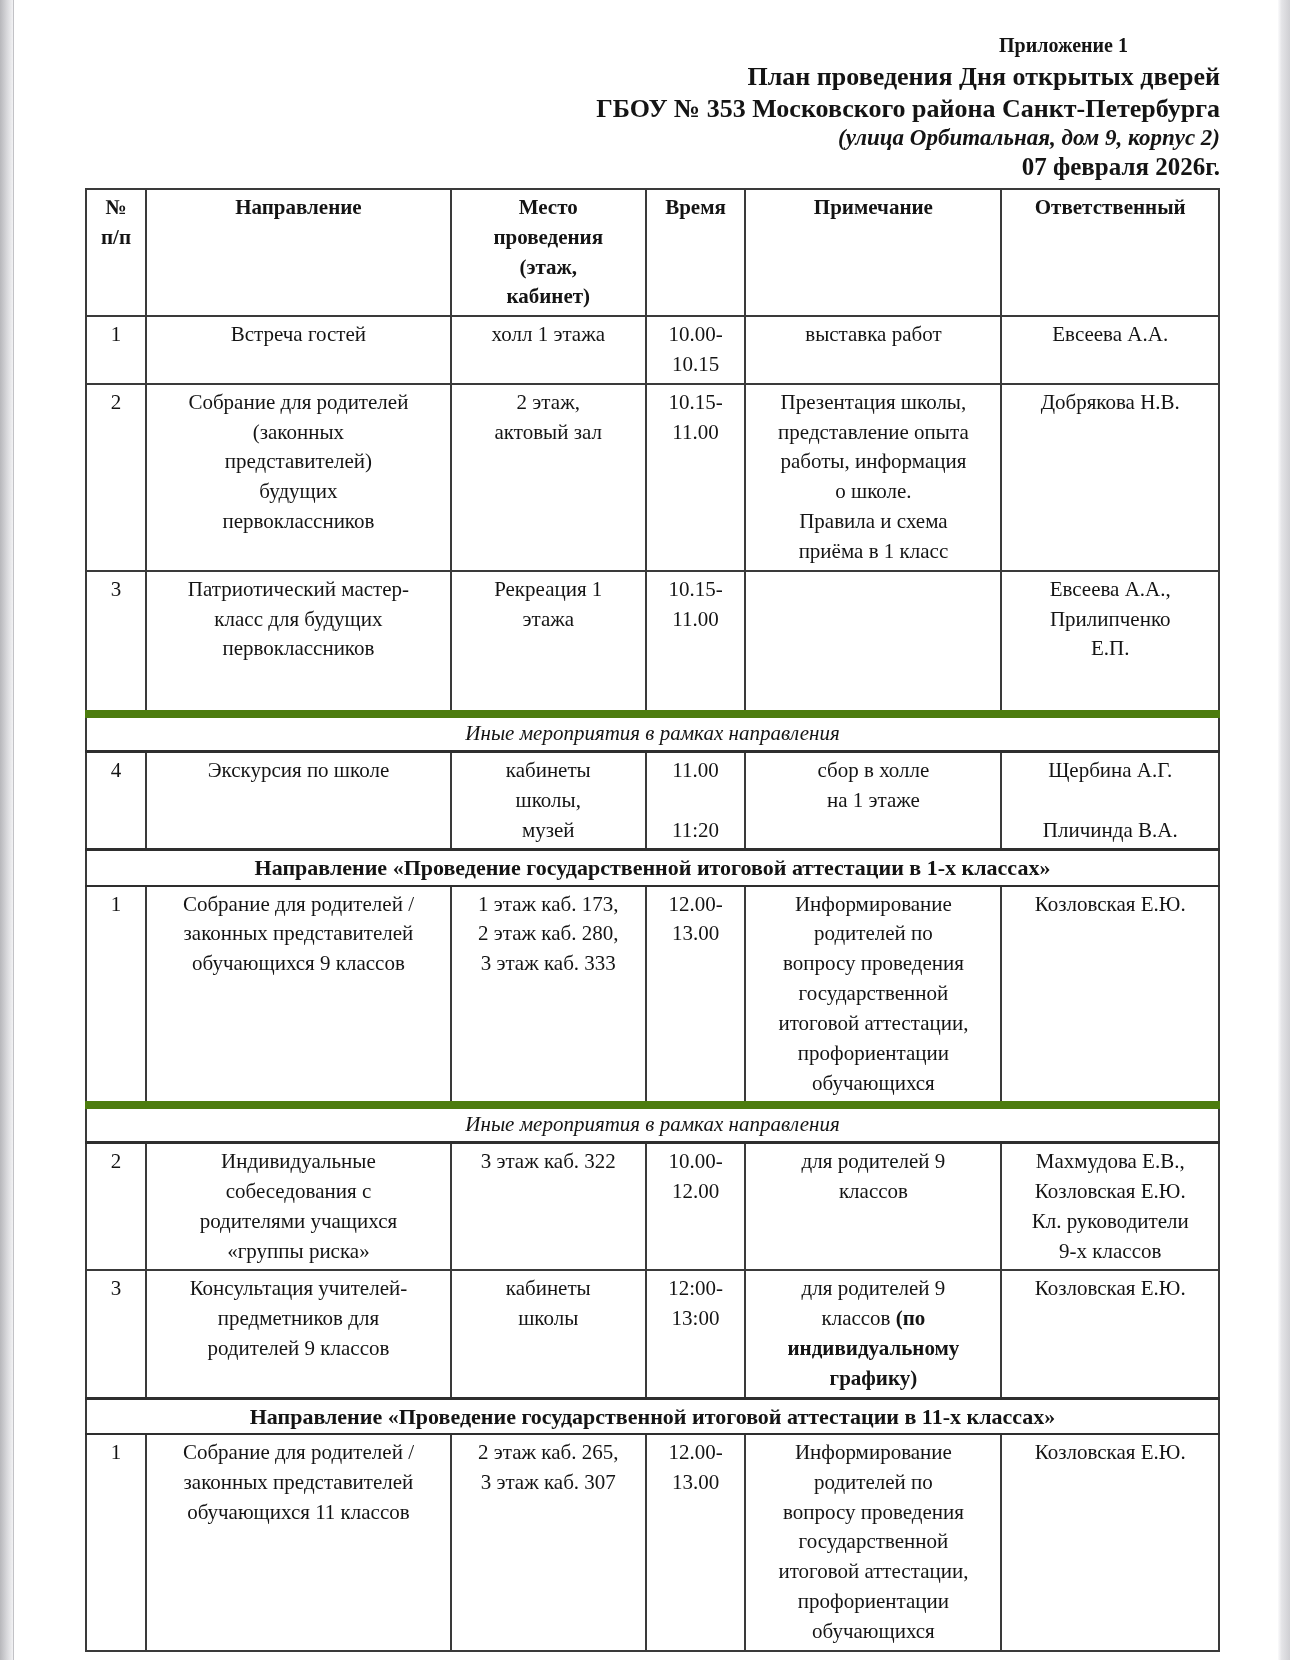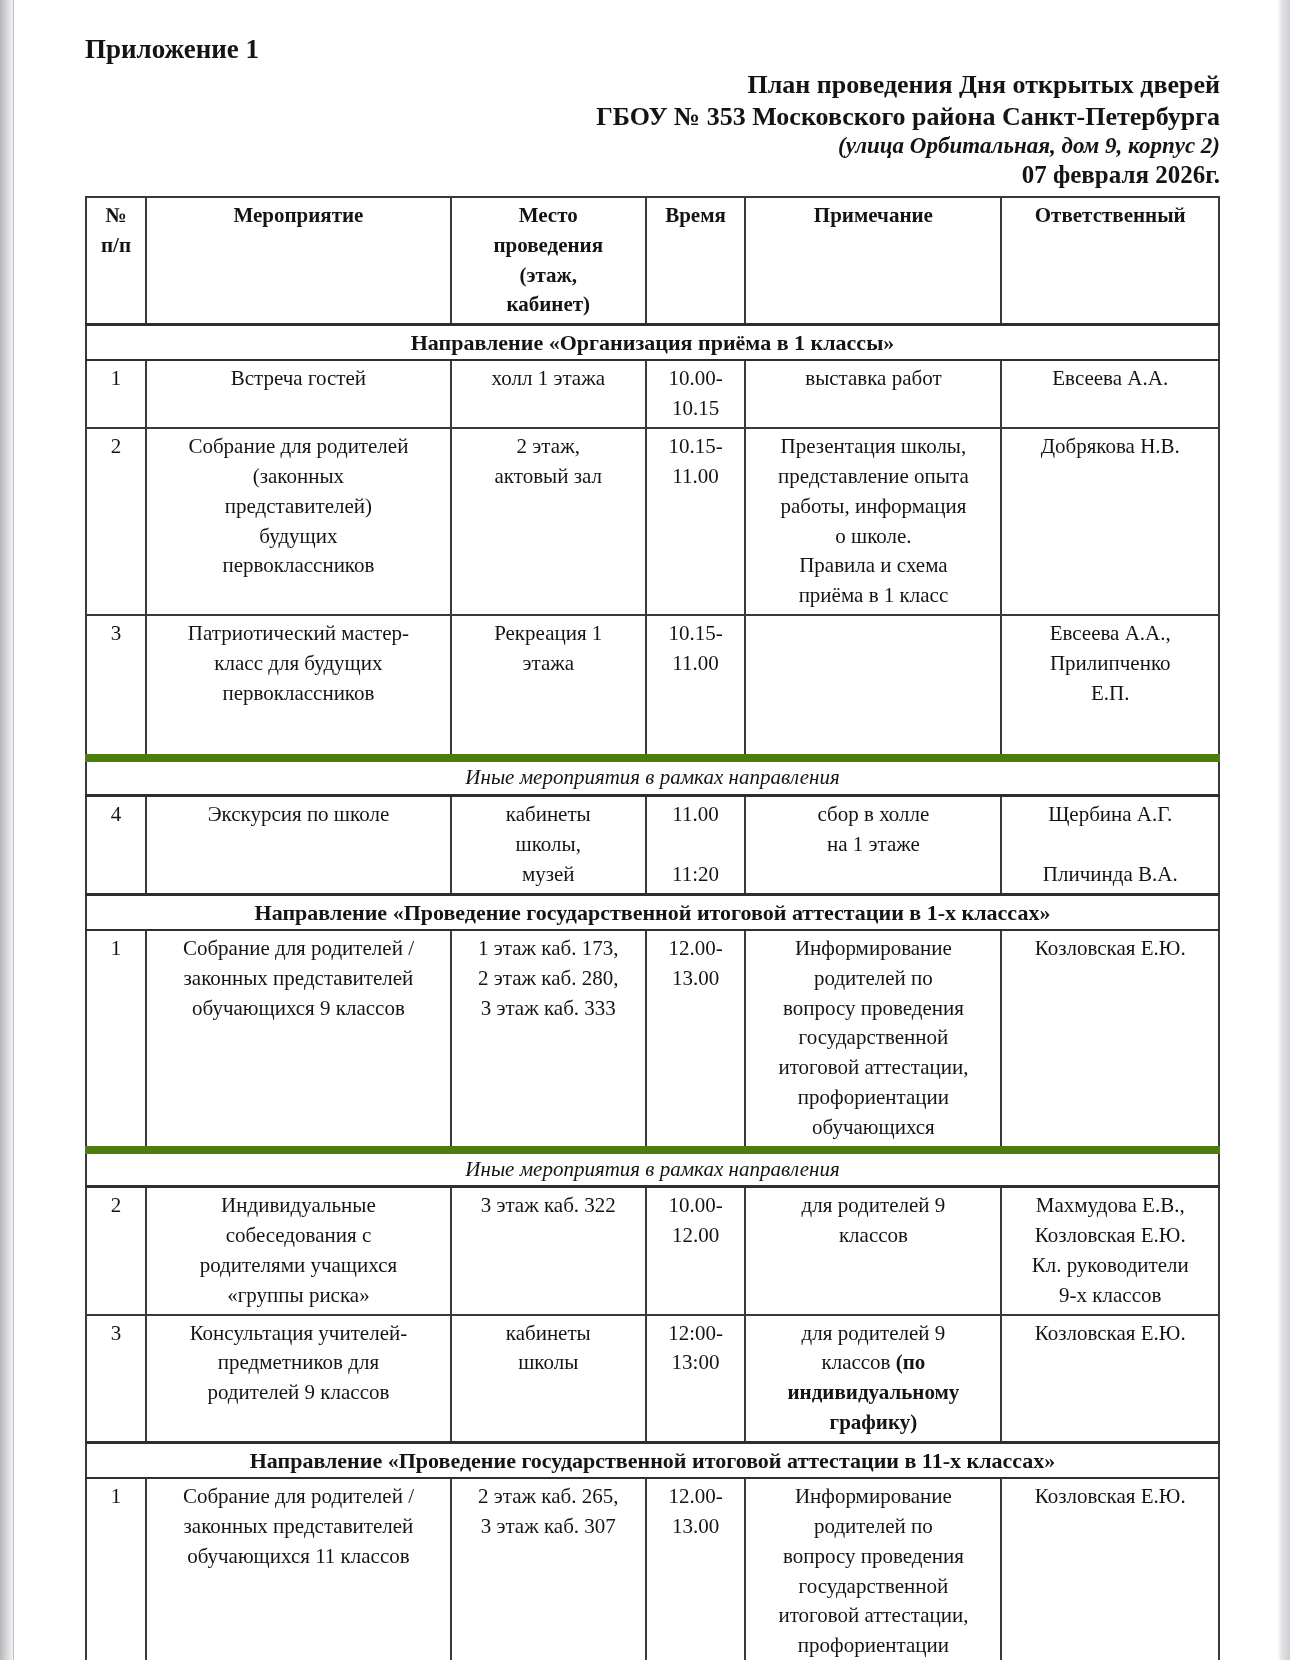--- a/index.html
+++ b/index.html
@@ -18,23 +18,23 @@
     border-right:1px solid #c2c2c6;
   }
   .edge-right{
     position:absolute;right:0;top:0;width:12px;height:100%;
     background:linear-gradient(to left,#cfcfd3 0%,#e4e4e7 70%,#fbfbfc 100%);
   }
   .page{
     position:absolute;left:85px;top:34px;width:1135px;
   }
   .annex{
-    text-align:left;
+    text-align:right;
     font-weight:bold;
-    font-size:27px;
+    font-size:20px;
     padding-right:92px;
     margin-bottom:4px;
   }
   .title-line{
     text-align:right;
     font-size:26px;
     line-height:1.22;
   }
   .t-bold{font-weight:bold;}
   .t-italic{font-style:italic;font-weight:bold;font-size:23px;}
@@ -116,34 +116,31 @@
         <col class="w-event">
         <col class="w-place">
       <col class="w-time">
         <col class="w-note">
         <col class="w-resp">
     </colgroup>
     <thead>
       <tr>
         <td>№
 п/п</td>
-        <td>Мероприятие</td>
+        <td>Направление</td>
         <td>Место
 проведения
 (этаж,
 кабинет)</td>
         <td>Время</td>
         <td>Примечание</td>
         <td>Ответственный</td>
       </tr>
     </thead>
     <tbody>
-        <tr class="section-row">
-          <td colspan="6">Направление «Организация приёма в 1 классы»</td>
-        </tr>
         <tr>
           <td class="c-num">1</td>
           <td class="c-event">Встреча гостей</td>
           <td class="c-place">холл 1 этажа</td>
           <td class="c-time">10.00-
 10.15</td>
           <td class="c-note">выставка работ</td>
           <td class="c-responsible">Евсеева А.А.</td>
         </tr>
         <tr>

